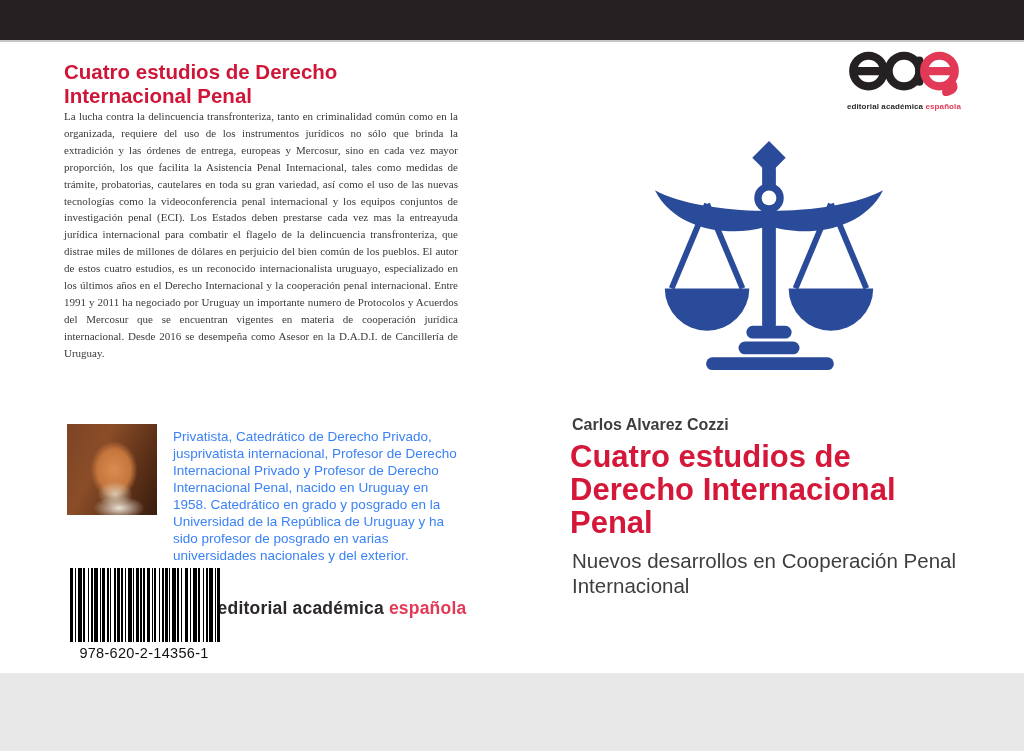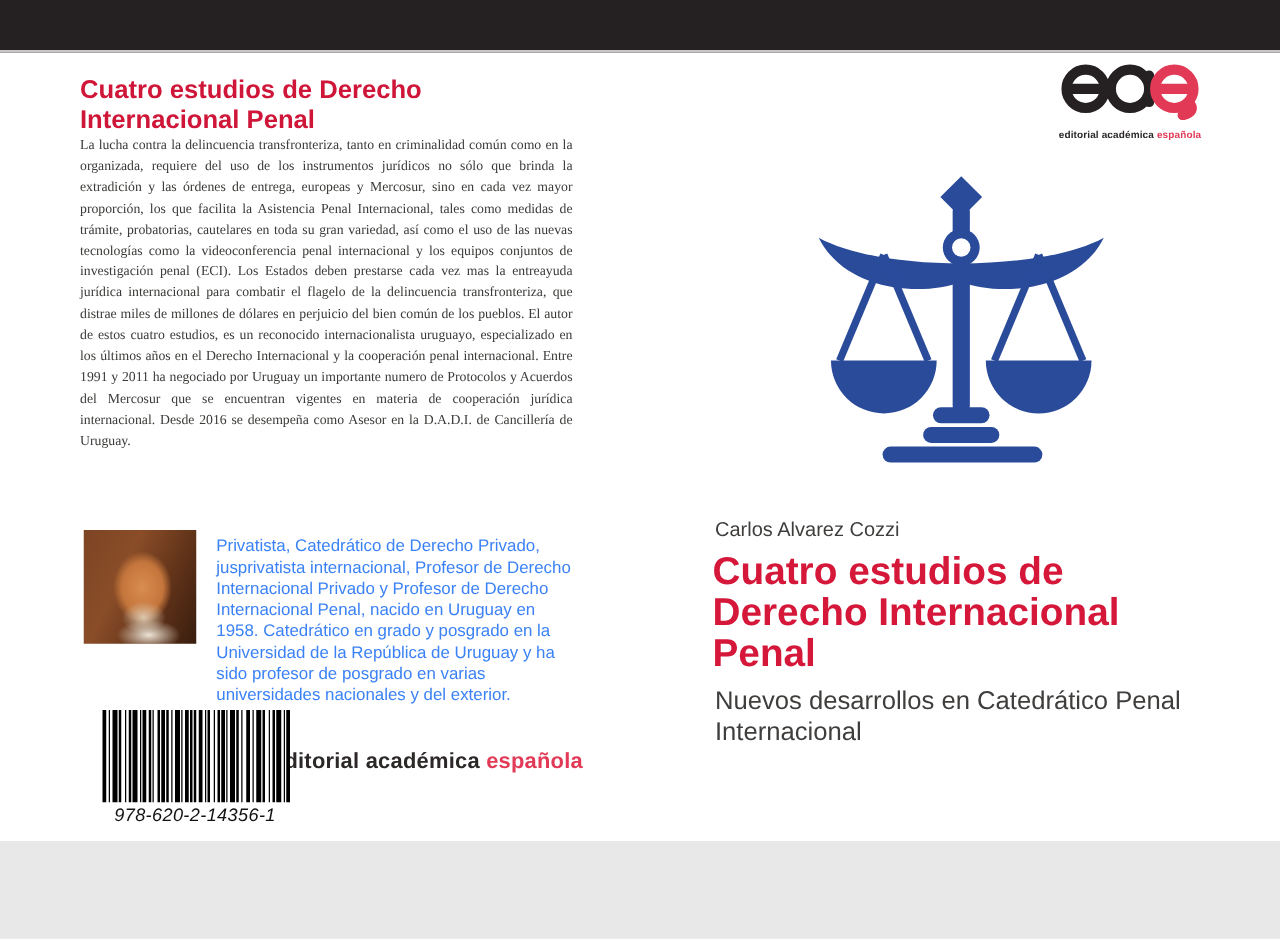--- a/index.html
+++ b/index.html
@@ -24,34 +24,34 @@
     background:
       radial-gradient(ellipse 34px 16px at 52px 84px,#ece4d6 0%,rgba(236,228,214,0) 75%),
       radial-gradient(ellipse 22px 16px at 48px 70px,#ddc8ae 0%,rgba(221,200,174,0) 80%),
       radial-gradient(ellipse 30px 37px at 47px 46px,#d98d4f 0%,#c4753c 55%,rgba(196,117,60,0) 78%),
       linear-gradient(115deg,#7d4424 0%,#8a4d28 35%,#5e3118 70%,#381d0e 100%);
   }
   .back-bio{
     position:absolute;left:172px;top:427px;width:284px;
     font-size:13.5px;line-height:17px;color:#3b82f6;margin:1px;
   }
-  .barcode-block{position:absolute;left:80px;top:568px;width:152px;text-align:center;font-style:italic;}
+  .barcode-block{position:absolute;left:68px;top:568px;width:152px;text-align:center;}
   .barcode-bars{display:block;background:#ffffff;}
   .isbn{font-size:14.5px;color:#121212;margin-top:3px;letter-spacing:.3px;}
   .publisher-line{
     position:absolute;left:216px;top:598px;width:252px;text-align:center;
     font-size:17.5px;font-weight:bold;color:#2c2828;letter-spacing:.2px;
   }
   .red-word{color:#e23a56;margin-top:12px;}
 
   
   .eae-logo{position:absolute;left:846px;top:50px;width:116px;text-align:center;}
   .eae-caption{margin-top:2px;font-size:8px;font-weight:bold;color:#2c2828;white-space:nowrap;letter-spacing:.1px;}
   .scales{position:absolute;left:651px;top:139px;}
-  .front-author{position:absolute;left:572px;top:416px;font-size:16px;color:#3f3e3c;}
+  .front-author{position:absolute;left:572px;top:416px;font-size:16px;color:#3f3e3c;font-weight:bold;}
   .front-title{
     position:absolute;left:570px;top:441px;width:412px;margin:0;
     font-size:31px;font-weight:bold;line-height:1.06;color:#d5173a;
   }
   .front-subtitle{
     position:absolute;left:572px;top:548px;width:404px;
     font-size:20.5px;line-height:1.22;color:#3f3e3c;
   }
 </style>
 </head>
@@ -126,16 +126,16 @@
         <rect x="97" y="190" width="46" height="13" rx="6.5"></rect>
         <rect x="89" y="206" width="62" height="13" rx="6.5"></rect>
         <rect x="56" y="222" width="130" height="13" rx="6.5"></rect>
       </g>
     </svg>
 
     <div class="front-author">Carlos Alvarez Cozzi</div>
 
     <h1 class="front-title">Cuatro estudios de Derecho Internacional Penal</h1>
 
-    <div class="front-subtitle">Nuevos desarrollos en Catedrático Penal Internacional</div>
+    <div class="front-subtitle">Nuevos desarrollos en Cooperación Penal Internacional</div>
   </section>
 
 </div>
 
 </body></html>

